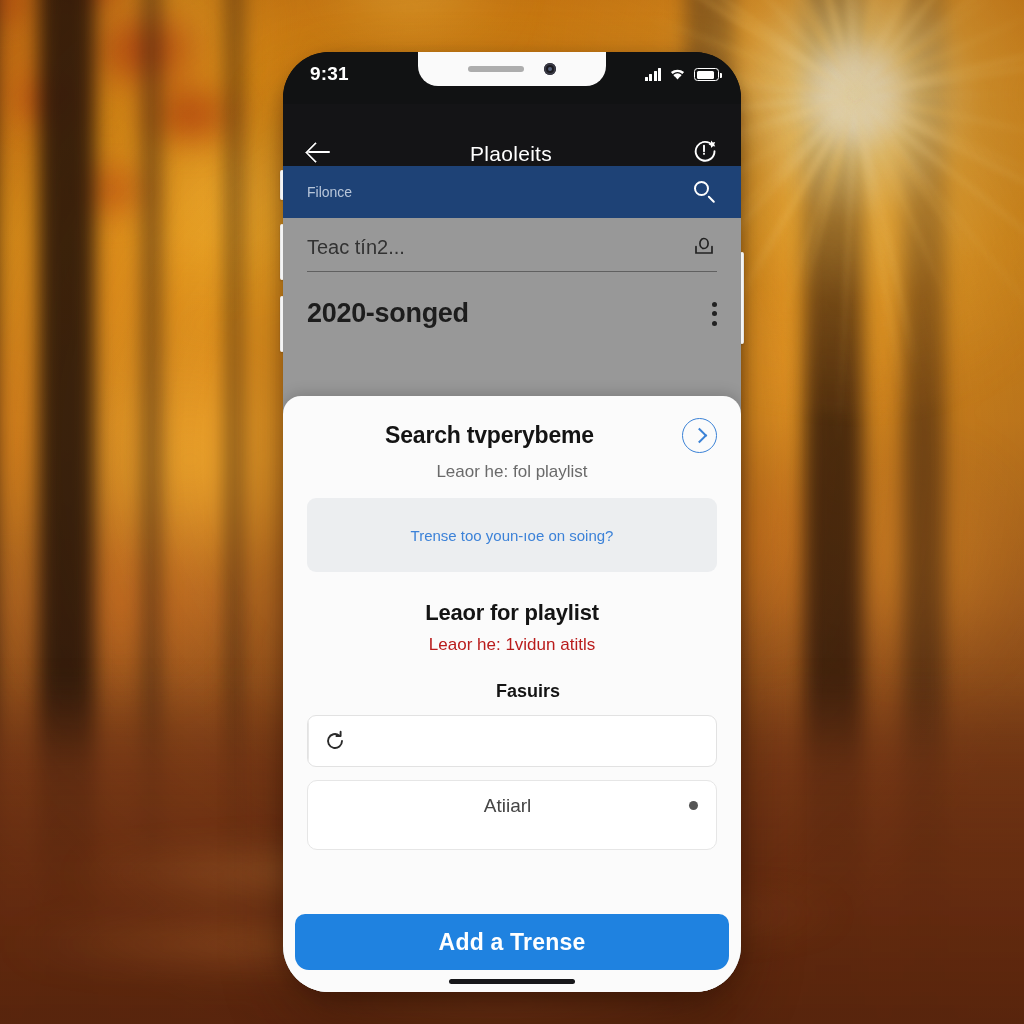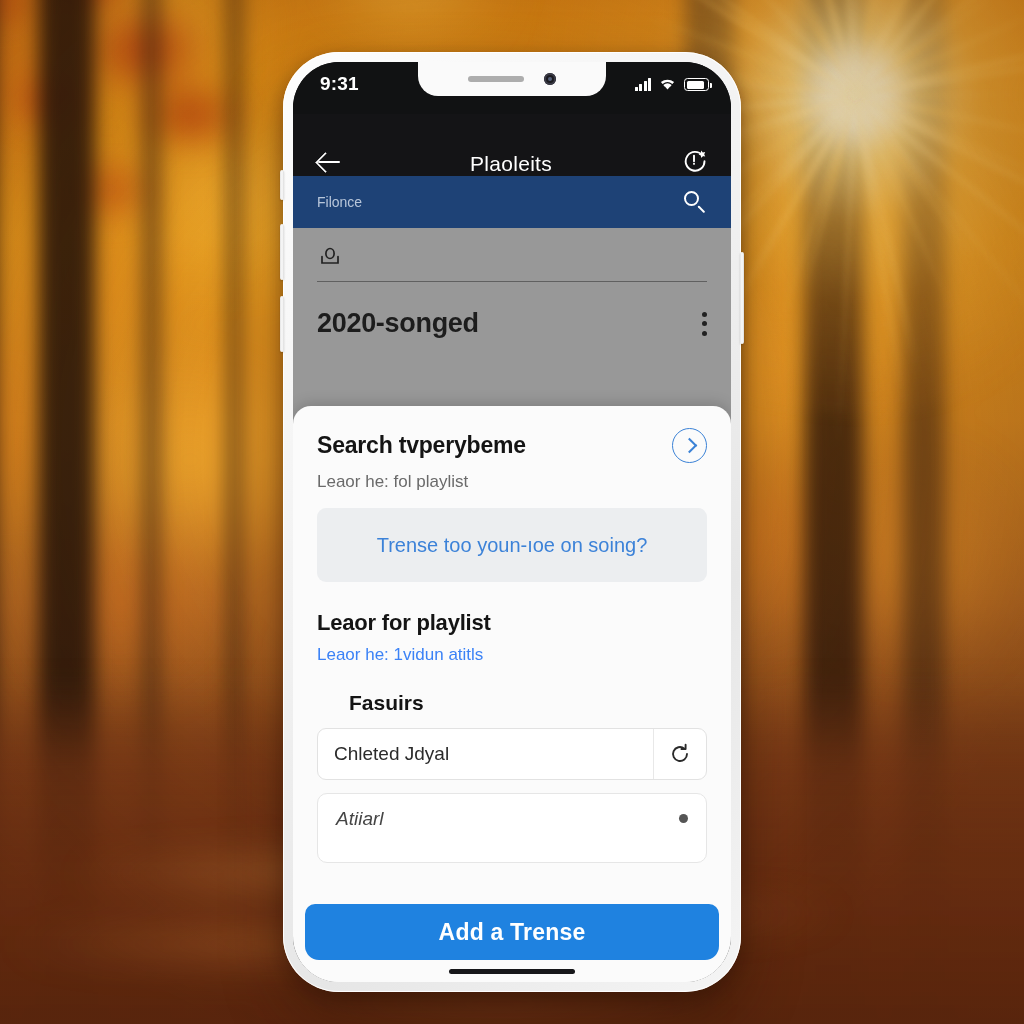--- a/index.html
+++ b/index.html
@@ -110,21 +110,20 @@
 
   
   #phone{
     position:absolute;left:283px;top:52px;width:458px;height:940px;
     border-radius:56px;
     background:linear-gradient(135deg,#fdfdfd 0%,#f2f2f2 40%,#e6e6e6 70%,#f5f5f5 100%);
     box-shadow:
       0 26px 60px rgba(40,16,4,.45),
       0 6px 18px rgba(40,16,4,.3),
       inset 0 0 0 1px rgba(255,255,255,.9);
-    padding:10px;
     box-sizing:border-box;
   }
   .side-btn{
     position:absolute;background:linear-gradient(to right,#e2e2e2,#fbfbfb,#dcdcdc);
     border-radius:3px;box-shadow:0 1px 2px rgba(0,0,0,.18);
   }
   .sb-mute{left:-3px;top:118px;width:4px;height:30px;}
   .sb-volup{left:-3px;top:172px;width:4px;height:56px;}
   .sb-voldn{left:-3px;top:244px;width:4px;height:56px;}
   .sb-power{right:-3px;top:200px;width:4px;height:92px;}
@@ -214,60 +213,60 @@
   .dim-row .t{flex:1;font-size:27px;font-weight:bold;color:#141414;letter-spacing:-.3px;}
   .kebab{width:6px;display:flex;flex-direction:column;gap:4.5px;align-items:center;}
   .kebab i{width:5px;height:5px;border-radius:50%;background:#1c1c1c;display:block;}
 
   
   #sheet{
     position:absolute;left:0;right:0;top:344px;bottom:0;background:#fbfbfb;
     border-radius:18px 18px 0 0;z-index:8;display:flex;flex-direction:column;
     box-shadow:0 -3px 14px rgba(0,0,0,.16);
   }
-  #sheet .body{flex:1;padding:22px 24px 0;box-sizing:border-box;overflow:hidden;}
+  #sheet .body{flex:1;padding:22px 24px 0;box-sizing:border-box;overflow:hidden;text-align:center;}
 
   .sec-head{display:flex;align-items:center;gap:10px;}
   .sec-head .h{flex:1;font-size:23px;font-weight:bold;color:#141414;letter-spacing:-.2px;}
   .chev-circle{
     width:33px;height:33px;border-radius:50%;border:1.8px solid #3b82d6;
     position:relative;flex:0 0 auto;
   }
   .chev-circle::after{
     content:"";position:absolute;left:11px;top:11px;width:9px;height:9px;
     border-top:2.2px solid #3b82d6;border-right:2.2px solid #3b82d6;transform:rotate(45deg);
   }
   .sec-sub{margin-top:9px;font-size:17px;color:#6a6a6a;}
 
   .bluebox{
     margin-top:16px;background:#eceef0;border-radius:9px;
     height:74px;display:flex;align-items:center;justify-content:center;
   }
-  .bluebox span{color:#3c82d8;font-size:20px;}
+  .bluebox span{color:#3c82d8;font-size:15px;}
 
   .sec-head2{margin-top:28px;font-size:22px;font-weight:bold;color:#141414;letter-spacing:-.2px;}
-  .sec-sub2{margin-top:9px;font-size:17px;color:#3b82f6;}
-
-  .label{margin-top:26px;font-size:21px;font-weight:bold;color:#141414;margin-left:32px;}
+  .sec-sub2{margin-top:9px;font-size:17px;color:#b91c1c;}
+
+  .label{margin-top:26px;font-size:18px;font-weight:bold;color:#141414;margin-left:32px;}
 
   .inputrow{
     margin-top:13px;height:50px;background:#fff;border:1px solid #e2e2e2;border-radius:9px;
     display:flex;align-items:stretch;overflow:hidden;
   }
   .inputrow .val{flex:1;display:flex;align-items:center;padding:0 16px;font-size:19px;color:#2b2b2b;}
   .inputrow .act{
     width:52px;border-left:1px solid #e8e8e8;display:flex;align-items:center;justify-content:center;
   }
   .refresh-icon{width:24px;height:24px;position:relative;}
 
   .selectbox{
     margin-top:13px;background:#fff;border:1px solid #e6e6e6;border-radius:10px;overflow:hidden;
   }
   .selectbox .top{height:68px;display:flex;align-items:flex-start;padding:14px 18px 0;box-sizing:border-box;}
-  .selectbox .top .v{flex:1;font-size:19px;color:#454545;font-style:italic;}
+  .selectbox .top .v{flex:1;font-size:19px;color:#454545;}
   .selectbox .top .dot{width:9px;height:9px;border-radius:50%;background:#555;margin-top:6px;}
 
   #cta{
     margin:10px 12px 0;height:56px;background:#1f82e0;border-radius:10px 10px 14px 14px;
     display:flex;align-items:center;justify-content:center;
     color:#fff;font-size:23px;font-weight:bold;letter-spacing:.2px;
   }
   #homebar{
     height:22px;display:flex;align-items:center;justify-content:center;background:#fbfbfb;
   }
@@ -375,20 +374,21 @@
     </div>
 
     <div id="navystrip">
       <div class="ph">Filonce</div>
       <div class="mag"></div>
     </div>
 
     <div id="dimmed">
       <div class="inner">
         <div class="dim-field">
+          <div class="txt">Teac tín2...</div>
           <div class="tray-icon">
             <svg width="26" height="26" viewBox="0 0 26 26">
               <ellipse cx="13" cy="9.5" rx="4.1" ry="5" fill="none" stroke="#1d1d1d" stroke-width="1.7"></ellipse>
               <path d="M5 12.5v6.5h16v-6.5" fill="none" stroke="#1d1d1d" stroke-width="1.7" stroke-linecap="round"></path>
             </svg>
           </div>
         </div>
         <div class="dim-row">
           <div class="t">2020-songed</div>
           <div class="kebab">
@@ -412,21 +412,20 @@
 
         <div class="bluebox">
           <span>Trense too youn-ıoe on soing?</span>
         </div>
 
         <div class="sec-head2">Leaor for playlist</div>
         <div class="sec-sub2">Leaor he: 1vidun atitls</div>
 
         <div class="label">Fasuirs</div>
         <div class="inputrow">
-          <div class="val">Chleted Jdyal</div>
           <div class="act">
             <div class="refresh-icon">
               <svg width="24" height="24" viewBox="0 0 24 24">
                 <path d="M19 12a7 7 0 1 1-2.8-5.6" fill="none" stroke="#2a2a2a" stroke-width="1.9" stroke-linecap="round"></path>
                 <path d="M17.6 2.8v4.2h-4.2" fill="none" stroke="#2a2a2a" stroke-width="1.9" stroke-linecap="round" stroke-linejoin="round"></path>
               </svg>
             </div>
           </div>
         </div>
 

